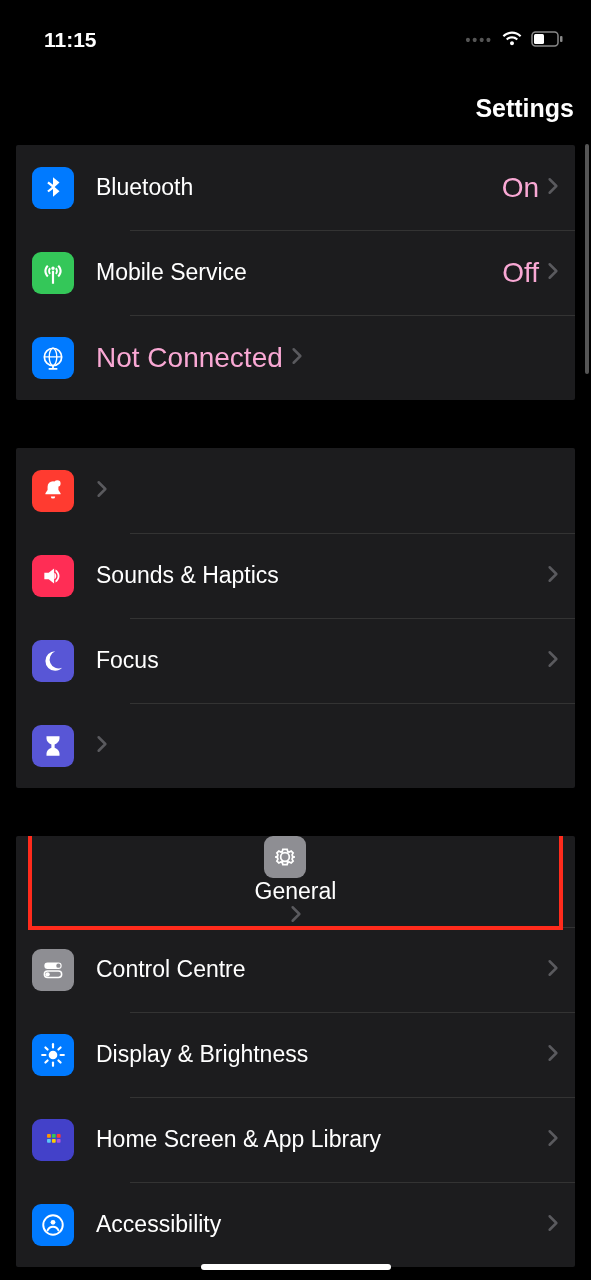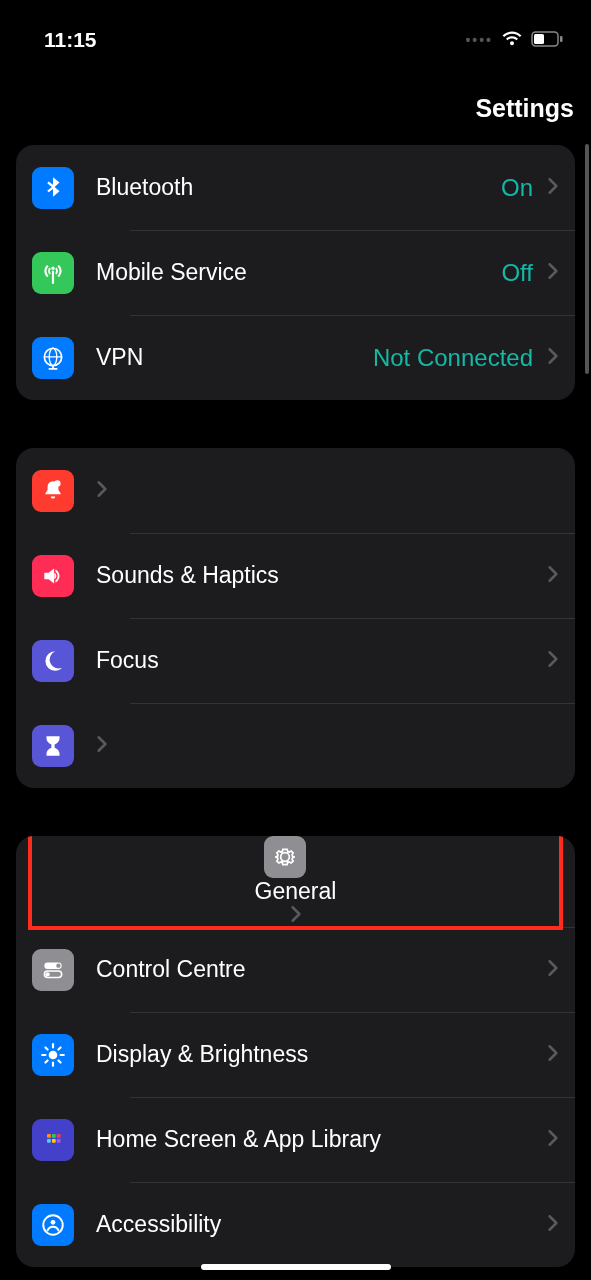--- a/index.html
+++ b/index.html
@@ -27,21 +27,21 @@
   .wifi-icon, .battery-icon { display:inline-block; }
   .header {
     text-align: right;
     padding: 28px 17px 22px;
     font-size: 25px;
     font-weight: 600;
   }
   .group {
     background: #1c1c1e;
     margin: 0 16px 48px;
-    border-radius: 18px;
+    border-radius: 2px;
     overflow: hidden;
   }
   .row {
     display: flex;
     align-items: center;
     min-height: 85px;
     padding: 0 16px;
     position: relative;
   }
   .row + .row::before {
@@ -53,21 +53,21 @@
   }
   .icon-box {
     width: 42px; height: 42px;
     border-radius: 9px;
     display: flex; align-items: center; justify-content: center;
     margin-right: 22px;
     flex-shrink: 0;
   }
   .icon-box svg { width: 26px; height: 26px; fill: #fff; }
   .row-label { font-size: 23px; flex: 1; }
-  .row-value { font-size: 24px; color: #14b8a6; margin-right: 14px; }
+  .row-value { font-size: 28px; color: #f9a8d4; margin-right: 8px; }
   .chevron { color: #5a5a5e; }
   .highlight {
     position: absolute;
     left: 12px; right: 12px;
     height: 104px;
     border: 4px solid #ff2b1c;
     pointer-events: none;
     z-index: 50;
   }
   .home-indicator {
@@ -128,21 +128,20 @@
         <span class="chevron"><svg width="12" height="18" viewBox="0 0 10 16">
             <path d="M2 2l6 6-6 6" fill="none" stroke="currentColor" stroke-width="2.2" stroke-linecap="round" stroke-linejoin="round"></path>
           </svg></span>
       </div>
       <div class="row">
         <div class="icon-box" style="background: rgb(0, 122, 255);">
           <svg viewBox="0 0 24 24">
             <use href="#i-globe"></use>
           </svg>
         </div>
-        <span class="row-label">VPN</span>
         <span class="row-value">Not Connected</span>
         <span class="chevron"><svg width="12" height="18" viewBox="0 0 10 16">
             <path d="M2 2l6 6-6 6" fill="none" stroke="currentColor" stroke-width="2.2" stroke-linecap="round" stroke-linejoin="round"></path>
           </svg></span>
       </div>
     </div>
     <div class="group">
       <div class="row">
         <div class="icon-box" style="background: rgb(255, 59, 48);">
           <svg viewBox="0 0 24 24">

